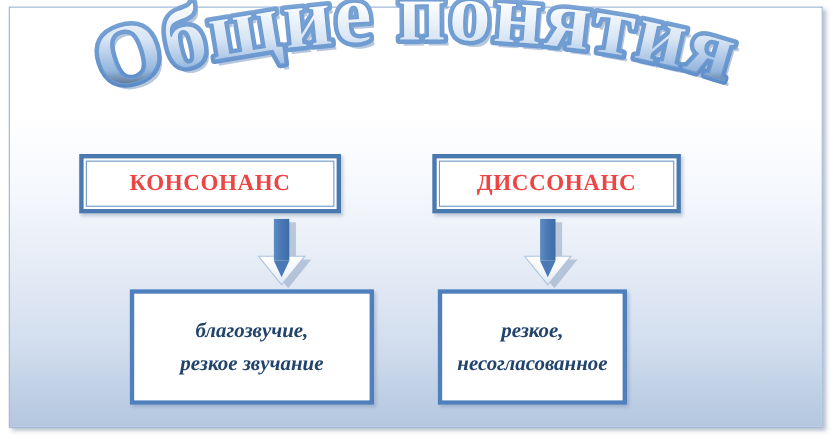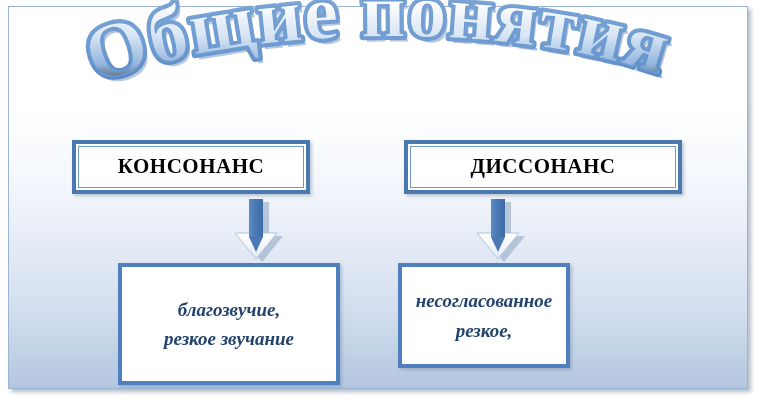--- a/index.html
+++ b/index.html
@@ -87,21 +87,21 @@
     border: 1px solid #6E97C7;
     background: #ffffff;
     display: flex;
     align-items: center;
     justify-content: center;
   }
   .node-top .node-label {
     font-family: "Liberation Serif", "DejaVu Serif", serif;
     font-weight: bold;
     font-size: 21px;
-    color: #000000;
+    color: #ef4444;
     letter-spacing: 0.5px;
     line-height: 1.1;
   }
 
   
   .node-bottom {
     border: 4px solid #4F7FBC;
     box-shadow: 2px 2px 3px rgba(110,130,160,0.40);
   }
   .node-bottom .node-label {
@@ -163,21 +163,21 @@
       </text>
     </svg>
   </div>
 
   <div class="node node-top" style="left:72px; top:140px; width:238px; height:54px;">
     <div class="node-inner">
       <span class="node-label">КОНСОНАНС</span>
     </div>
   </div>
 
-  <div class="node node-top" style="left:404px; top:140px; width:278px; height:54px;">
+  <div class="node node-top" style="left:393px; top:140px; width:226px; height:54px;">
     <div class="node-inner">
       <span class="node-label">ДИССОНАНС</span>
     </div>
   </div>
 
   <div class="arrow" style="left:228px; top:197px; width:56px; height:66px;">
     <svg viewBox="0 0 56 66" width="56" height="66">
       <defs>
         <linearGradient id="headGrad1" x1="0" y1="0" x2="0" y2="1">
           <stop offset="0%" stop-color="#FFFFFF"></stop>
@@ -215,27 +215,27 @@
           <stop offset="100%" stop-color="#3E6CA6"></stop>
         </linearGradient>
       </defs>
       <path d="M 24,2 L 38,2 L 38,36 L 52,36 L 31,62 L 10,36 L 24,36 Z" fill="#8EA4C0" opacity="0.55" transform="translate(3,3)"></path>
       <path d="M 49,36 L 28,62 L 7,36 Z" fill="url(#headGrad2)" stroke="#AFC3DC" stroke-width="1"></path>
       <rect x="21" y="2" width="14" height="38" fill="url(#shaftGrad2)"></rect>
       <path d="M 35,40 L 28,55 L 21,40 Z" fill="#4A79B5"></path>
     </svg>
   </div>
 
-  <div class="node node-bottom" style="left:118px; top:263px; width:222px; height:122px;">
+  <div class="node node-bottom" style="left:118px; top:263px; width:222px; height:105px;">
     <div class="node-label">
       <div>благозвучие,</div>
       <div>резкое звучание</div>
     </div>
   </div>
 
   <div class="node node-bottom" style="left:398px; top:263px; width:172px; height:105px;">
     <div class="node-label">
+      <div>резкое,</div>
       <div>несогласованное</div>
-      <div>резкое,</div>
     </div>
   </div>
 
 </div>
 
 </body></html>

